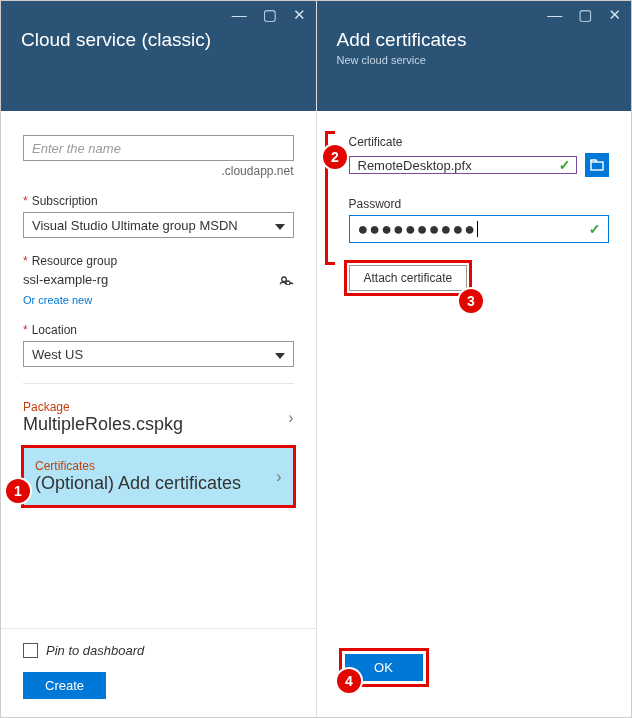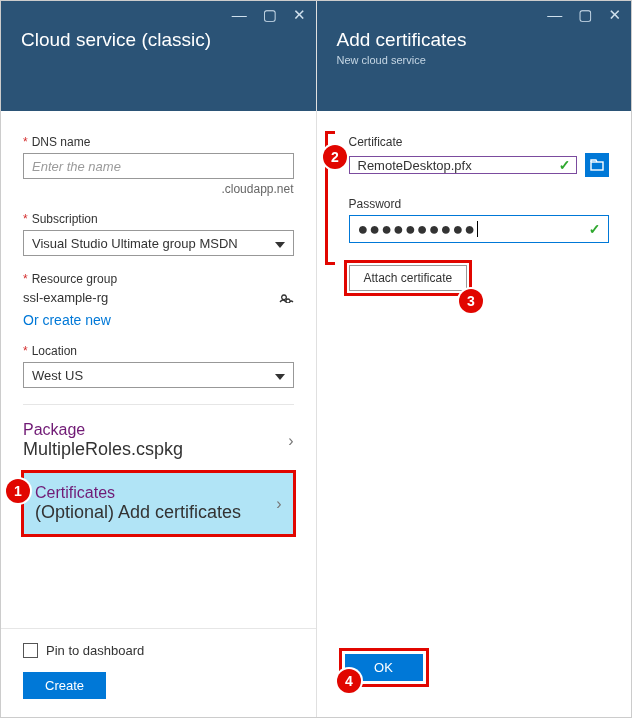--- a/index.html
+++ b/index.html
@@ -20,31 +20,31 @@
     font-size: 13px; color: #333; background: #fff; font-family: inherit;
   }
   .text-input::placeholder { color: #9b9b9b; font-style: italic; }
   .select-input { display: flex; align-items: center; justify-content: space-between; cursor: pointer; }
   .chev-down::after { content: ""; display: inline-block; width: 0; height: 0; border-left: 5px solid transparent; border-right: 5px solid transparent; border-top: 6px solid #333; }
   .suffix { text-align: right; font-size: 12px; color: #666; margin-top: 3px; }
   .group { margin-bottom: 16px; }
   .rg-row { display: flex; justify-content: space-between; margin-top: 3px; }
   .rg-value { font-size: 13px; }
   .rg-icon { color: #333; }
-  .link { color: #0078d7; font-size: 14px; cursor: pointer; margin-top: 6px; display: inline-block; }
+  .link { color: #0078d7; font-size: 11px; cursor: pointer; margin-top: 6px; display: inline-block; }
   .panel-divider { border-top: 1px solid #e6e6e6; margin: 12px 0 10px 0; }
   .row-item { display: flex; justify-content: space-between; align-items: center; padding: 6px 0; cursor: pointer; }
   .row-item .row-labels { display: flex; flex-direction: column; }
-  .row-item .row-title { font-size: 16px; color: #701a75; }
+  .row-item .row-title { font-size: 12px; color: #c2410c; }
   .row-item .row-value { font-size: 18px; color: #333; }
   .chev-right { color: #777; font-size: 16px; }
   .cert-row-wrap { position: relative; margin-top: 6px; }
   .cert-row { background: #b1e4f6; padding: 10px 10px; border: 2px solid transparent; cursor: pointer; }
   .footer-left { position: absolute; bottom: 0; left: 0; right: 0; padding: 14px 22px 18px 22px; border-top: 1px solid #e6e6e6; }
-  .checkbox-row { display: flex; align-items: flex-end; gap: 8px; font-size: 13px; color: #333; margin-bottom: 14px; }
+  .checkbox-row { display: flex; align-items: flex-end; gap: 8px; font-size: 13px; color: #333; margin-bottom: 14px; font-style: italic; }
   .chk { width: 15px; height: 15px; border: 1px solid #555; background: #fff; }
   .btn-primary { background: #0078d7; color: #fff; border: none; padding: 6px 22px; font-size: 13px; cursor: pointer; min-width: 80px; }
   
   .cert-input-wrap { position: relative; }
   .cert-input { border: 1px solid #7b4b9e; height: 18px; padding: 3px 22px 3px 8px; display: flex; align-items: center; font-size: 13px; width: 228px; }
   .check-icon { position: absolute; right: 6px; top: 50%; transform: translateY(-50%); color: #2fa82f; font-size: 14px; font-weight: bold; }
   .folder-btn { width: 24px; height: 24px; background: #0078d7; color: #fff; display: inline-flex; align-items: center; justify-content: center; margin-left: 8px; cursor: pointer; }
   .cert-row-flex { display: flex; align-items: center; }
   .pwd-input-wrap { position: relative; width: 260px; }
   .pwd-input { border: 1px solid #0078d7; height: 28px; padding: 3px 24px 3px 8px; font-size: 18px; letter-spacing: 1px; width: 100%; display: flex; align-items: center; }
@@ -67,21 +67,20 @@
         <span>—</span>
         <span>▢</span>
         <span>✕</span>
       </div>
       <div class="blade-title">Cloud service (classic)</div>
     </div>
 
     <div class="panel-body">
 
       <div class="group">
-        <label class="field-label"><span class="asterisk">*</span><span>DNS name</span></label>
         <input class="text-input" type="text" placeholder="Enter the name" style="">
         <div class="suffix">.cloudapp.net</div>
       </div>
 
       <div class="group">
         <label class="field-label"><span class="asterisk">*</span><span>Subscription</span></label>
         <div class="select-input">
           <span>Visual Studio Ultimate group MSDN</span>
           <span class="chev-down"></span>
         </div>

